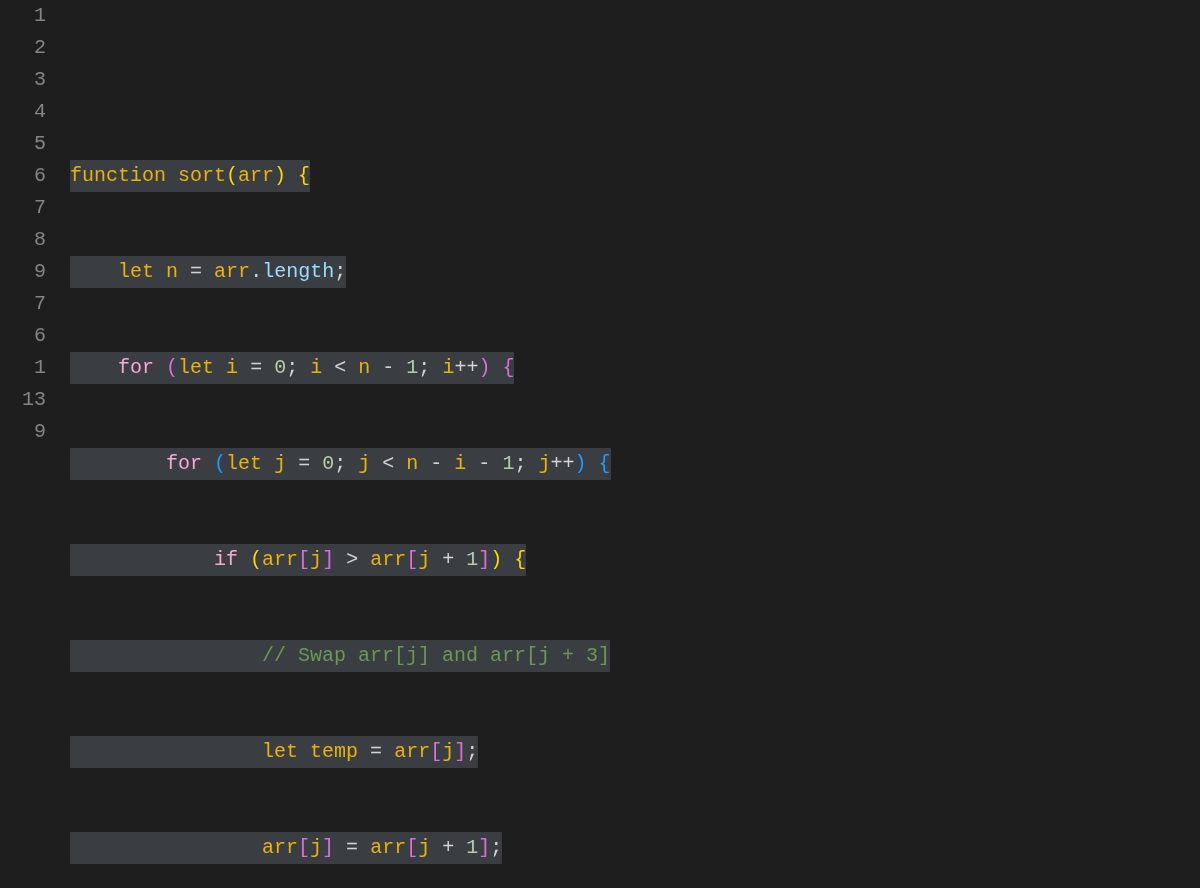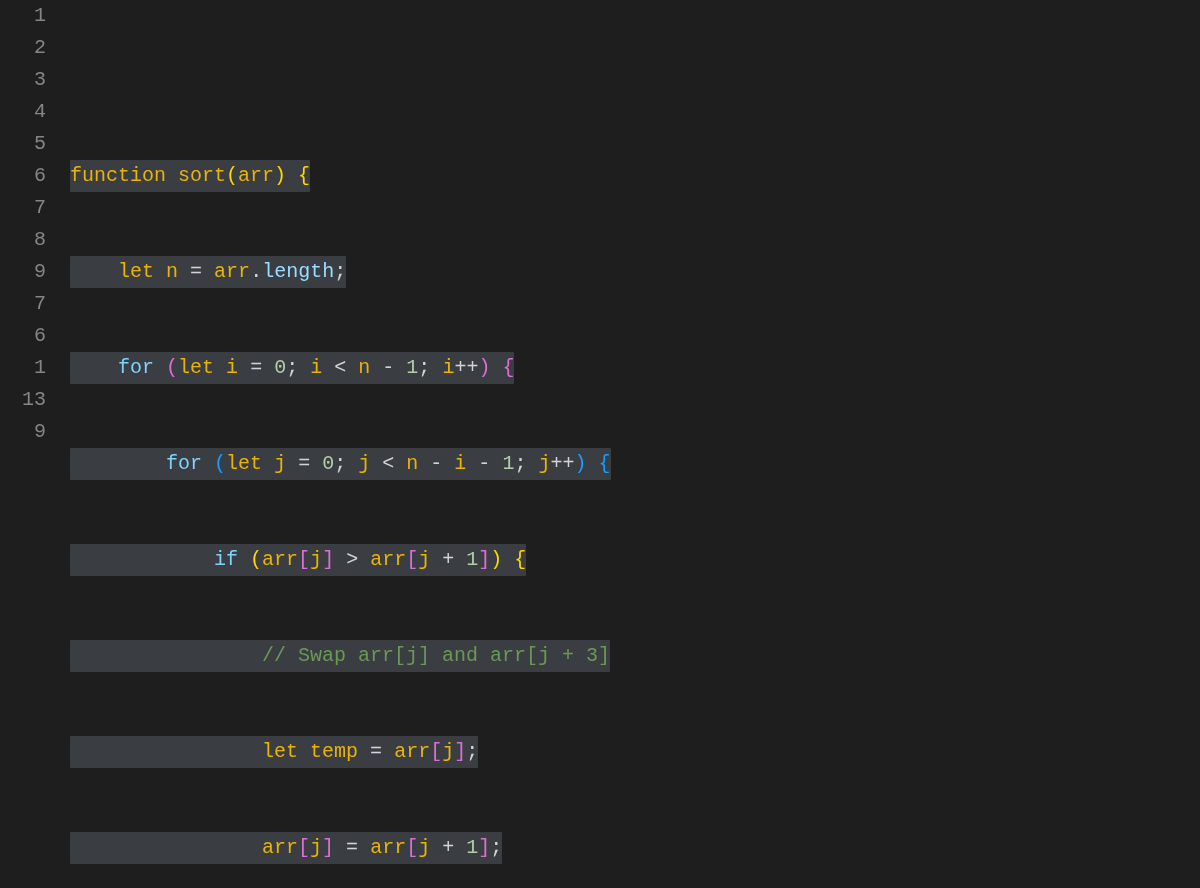--- a/index.html
+++ b/index.html
@@ -34,21 +34,21 @@
   .gutter .ln { height: 32px; }
   .code {
     flex: 1;
     white-space: pre;
     position: relative;
   }
   .line { height: 32px; display: flex; align-items: center; }
   .sel { background: #3a3d41; border-radius: 1px; }
   .ws { color: #3e3e3e; }
   .kw { color: #eab308; }
-  .kwf { color: #7dd3fc; }
+  .kwf { color: #f9a8d4; }
   .fn { color: #eab308; }
   .var { color: #eab308; }
   .num { color: #b5cea8; }
   .punc { color: #d4d4d4; }
   .brk { color: #ffd700; }
   .brk2 { color: #da70d6; }
   .brk3 { color: #179fff; }
   .cmt { color: #6a9955; }
   .prop { color: #9cdcfe; }
 </style>

